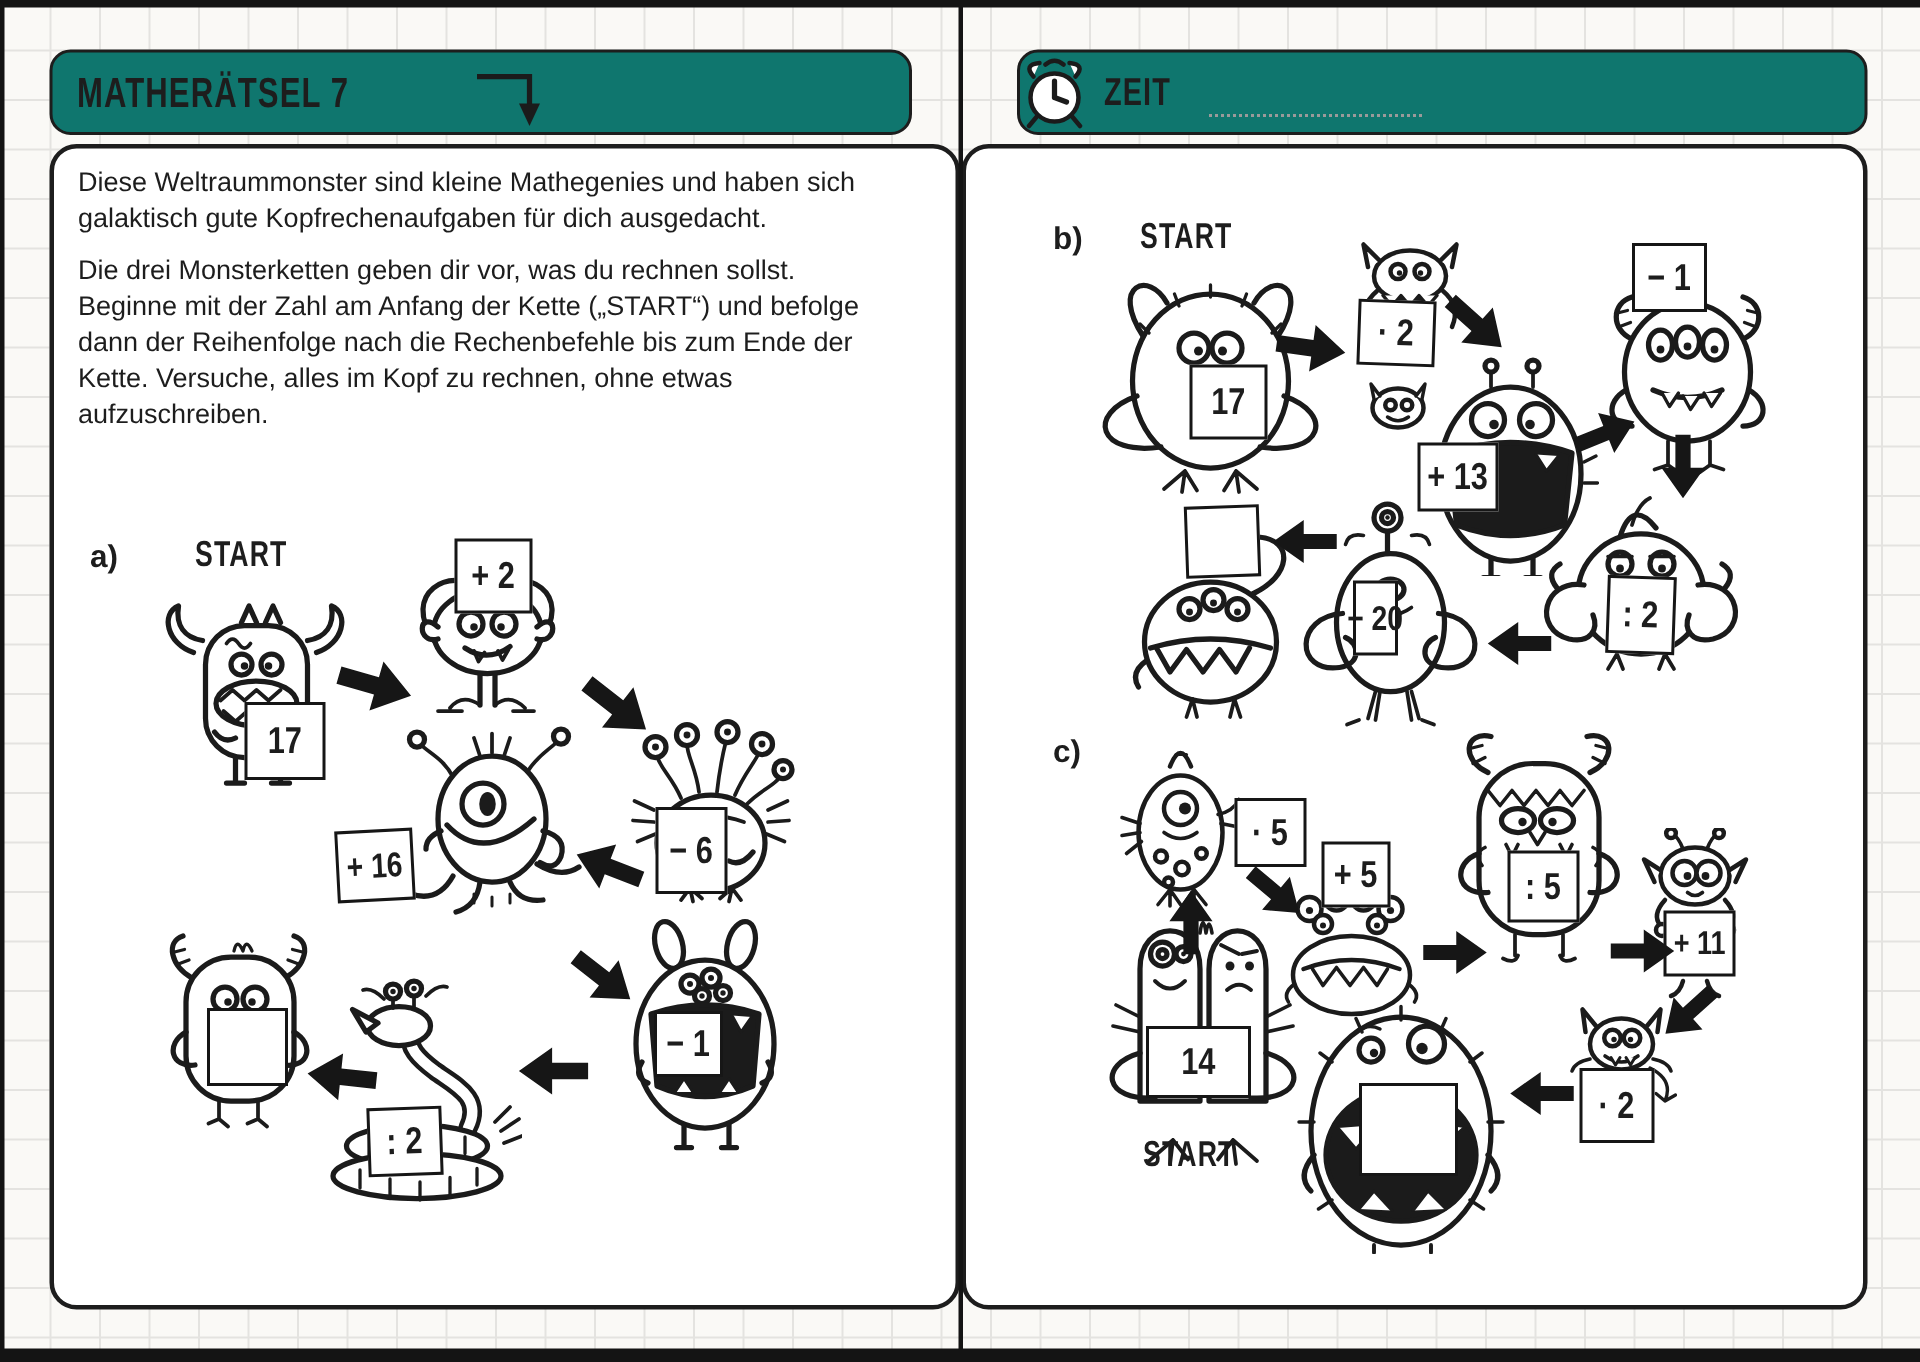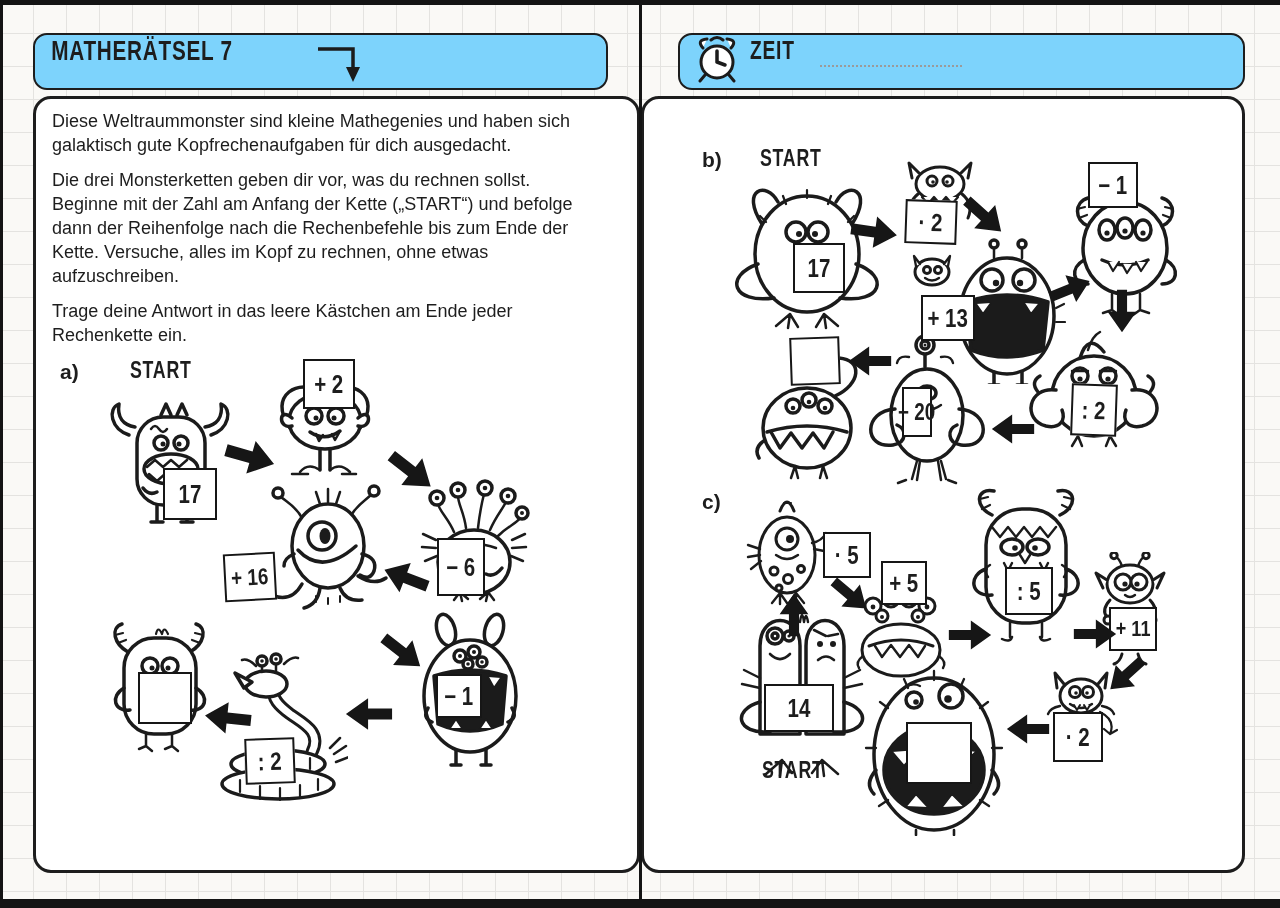--- a/index.html
+++ b/index.html
@@ -11,22 +11,22 @@
       linear-gradient(90deg,#e4e3e0 1px, transparent 1px);
     background-size:33px 33px;
     font-family:"Liberation Sans", sans-serif;color:#1d1d1d;
   }
   .edge{position:absolute;background:#141414;z-index:40}
   .panel{
     position:absolute;background:#fff;border:3px solid #1d1d1d;border-radius:18px;
     box-sizing:border-box;z-index:1;
   }
   .headbox{
-    position:absolute;background:#7dd3fc;border:2.5px solid #1d1d1d;border-radius:14px;
-    box-sizing:border-box;z-index:2;display:flex;
+    position:absolute;background:#0f766e;border:2.5px solid #1d1d1d;border-radius:14px;
+    box-sizing:border-box;z-index:2;display:flex;align-items:center;
   }
   .cond{display:inline-block;transform:scaleX(.74);transform-origin:left center;
     font-weight:bold;letter-spacing:1px;white-space:nowrap}
   .page-title{font-size:28px;padding-left:22px}
   .zeit-label{font-size:26px}
   .dotline{height:20px;border-bottom:2px dotted #9a9a9a;width:142px;margin-left:10px;margin-top:10px}
   .intro{position:absolute;left:52px;top:110px;width:524px;z-index:3;
     font-size:18px;line-height:1.33}
   .intro p{margin:0 0 11px 0}
   .chain-label{position:absolute;z-index:6;font-size:21px;font-weight:bold}
@@ -50,42 +50,41 @@
 <div class="edge" style="left:639px;top:0;width:3px;height:908px"></div>
 
 <div class="headbox" style="left:33px;top:33px;width:575px;height:57px">
   <span class="cond page-title">MATHERÄTSEL 7</span>
   <svg class="title-arrow" width="58" height="44" viewBox="0 0 58 44" style="margin-left:14px;margin-top:6px">
     <path d="M2 8 H37 V28" fill="none" stroke="#1b1b1b" stroke-width="3.5"></path>
     <path d="M30 26 L37 41 L44 26 Z" fill="#1b1b1b"></path>
   </svg>
 </div>
 
-<div class="headbox" style="left:678px;top:33px;width:567px;height:57px;padding-left:14px">
+<div class="headbox" style="left:678px;top:33px;width:567px;height:57px;">
   <svg width="46" height="48" viewBox="0 0 46 48">
     <g fill="#fff" stroke="#1b1b1b" stroke-width="3" stroke-linecap="round" stroke-linejoin="round">
       <path d="M9 13 Q2 5 13 4"></path>
         <path d="M37 13 Q44 5 33 4"></path>
       <path d="M17 5 q6 -5 12 0" fill="none"></path>
       <circle cx="23" cy="27" r="16"></circle>
       <path d="M23 27 L23 16 M23 27 L31 30" stroke-width="3.5" fill="none"></path>
       <path d="M11 40 l-5 6 M35 40 l5 6" fill="none"></path>
     </g>
   </svg>
   <span class="cond zeit-label" style="margin-left:10px">ZEIT</span>
   <div class="dotline"></div>
 </div>
 
 <div class="panel" style="left:33px;top:96px;width:607px;height:777px"></div>
 <div class="panel" style="left:641px;top:96px;width:604px;height:777px"></div>
 
 <div class="intro">
   <p>Diese Weltraummonster sind kleine Mathegenies und haben sich galaktisch gute Kopfrechenaufgaben für dich ausgedacht.</p>
   <p>Die drei Monsterketten geben dir vor, was du rechnen sollst. Beginne mit der Zahl am Anfang der Kette („START“) und befolge dann der Reihenfolge nach die Rechenbefehle bis zum Ende der Kette. Versuche, alles im Kopf zu rechnen, ohne etwas aufzuschreiben.</p>
-  <p>Trage deine Antwort in das leere Kästchen am Ende jeder Rechenkette ein.</p>
 </div>
 
 <div class="chain-label" style="left:60px;top:360px">a)</div>
 <div class="start" style="left:130px;top:356px"><span class="cond">START</span></div>
 
 <svg class="monster" style="left:105px;top:395px" width="130" height="145" viewBox="0 0 130 145">
  <g fill="#fff" stroke="#1b1b1b" stroke-width="3.5" stroke-linecap="round" stroke-linejoin="round">
   <path d="M24 40 C6 34 2 14 14 9 C12 22 18 30 30 32"></path>
       <path d="M106 40 C124 34 128 14 116 9 C118 22 112 30 100 32"></path>
   <path d="M56 20 l5 -11 5 11" fill="none"></path>
@@ -332,21 +331,21 @@
   <path d="M12 70 l-8 -4 M12 84 h-9 M110 70 l8 -4 M110 84 h9" fill="none" stroke-width="2.2"></path>
   <circle cx="46" cy="42" r="11"></circle>
       <circle cx="78" cy="42" r="11"></circle>
   <circle cx="50" cy="45" r="3.2" fill="#1b1b1b" stroke="none"></circle>
       <circle cx="74" cy="45" r="3.2" fill="#1b1b1b" stroke="none"></circle>
   <path d="M20 64 Q61 50 102 64 L97 112 Q61 126 25 112 Z" fill="#1b1b1b"></path>
   <path d="M30 66 l7 10 8 -11 M78 65 l7 11 8 -10" fill="#fff" stroke-width="2"></path>
   <path d="M48 134 v12 m-5 1 h10 M76 134 v12 m-5 1 h10" fill="none"></path>
  </g>
 </svg>
-<div class="card" style="left:921px;top:295px;width:54px;height:46px">
+<div class="card" style="left:945px;top:295px;width:54px;height:46px">
     <span>+ 13</span>
   </div>
 
 <svg class="arrow" style="left:1048px;top:272px;transform:rotate(-22deg)" width="44" height="34" viewBox="0 0 52 38">
     <path d="M1 13 L27 13 L27 2 L51 19 L27 36 L27 25 L1 25 Z" fill="#161616"></path>
   </svg>
 
 <svg class="monster" style="left:1066px;top:168px" width="118" height="158" viewBox="0 0 118 158">
  <g fill="#fff" stroke="#1b1b1b" stroke-width="3.5" stroke-linecap="round" stroke-linejoin="round">
   <path d="M22 58 C8 52 8 34 22 30" fill="none"></path>

